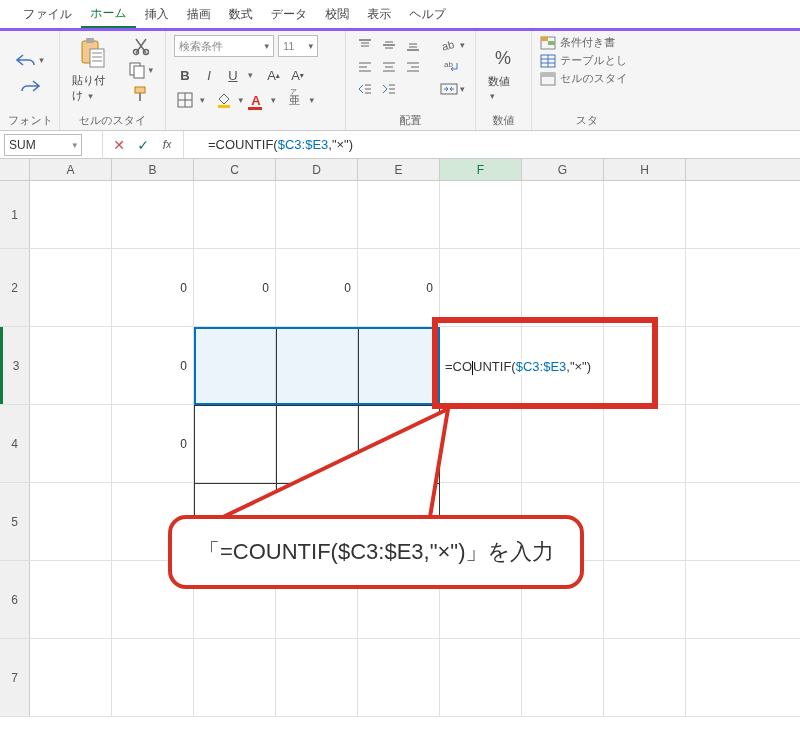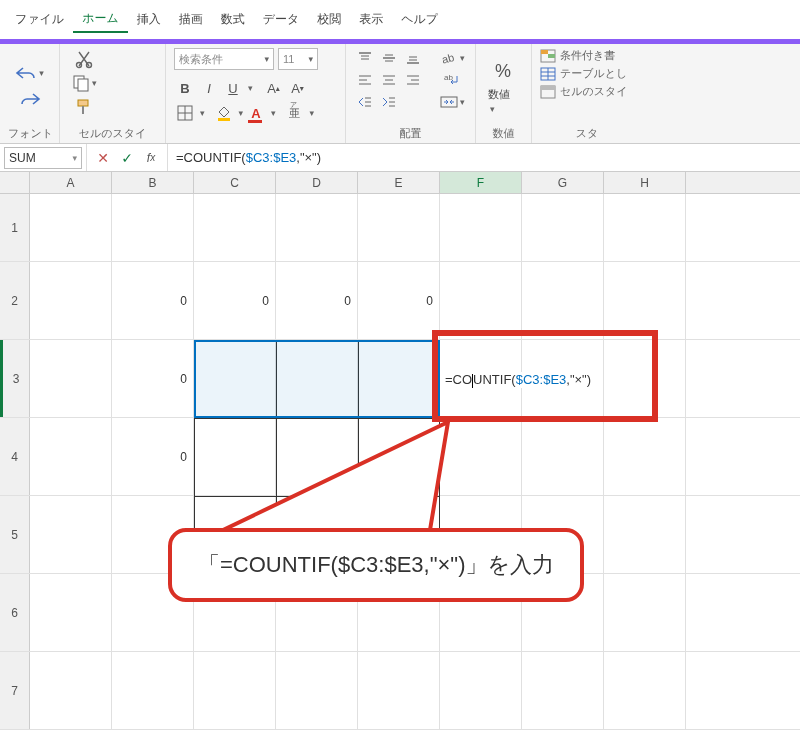--- a/index.html
+++ b/index.html
@@ -1,19 +1,19 @@
 <!DOCTYPE html>
 <html><head>
 <meta charset="utf-8">
 <style>
   * { box-sizing: border-box; margin: 0; padding: 0; }
   body { font-family: "Yu Gothic UI", "Meiryo", sans-serif; font-size: 12px; color: #333; background: #fff; width: 800px; height: 749px; overflow: hidden; position: relative; }
   
   
-  .menubar { display: flex; align-items: center; height: 44px; background: #fff; border-bottom: 5px solid #8b5cf6; padding-left: 6px; }
+  .menubar { display: flex; align-items: center; height: 31px; background: #fff; border-bottom: 3px solid #8b5cf6; padding-left: 14px; }
   .menu-item { padding: 4px 9px; font-size: 12px; cursor: pointer; color: #444; }
   .menu-item.active { background: #fff; border-bottom: 2px solid #107c41; color: #107c41; font-weight: 500; }
   
   
   .ribbon { display: flex; height: 100px; background: #f5f5f5; border-bottom: 1px solid #ccc; }
   .ribbon-group { display: flex; flex-direction: column; border-right: 1px solid #ddd; padding: 4px 8px 2px 8px; }
   .ribbon-group-body { flex: 1; display: flex; align-items: flex-start; gap: 6px; }
   .ribbon-group-label { text-align: center; font-size: 11px; color: #666; padding-top: 2px; white-space: nowrap; }
   .btn-col-row { display: flex; flex-direction: column; gap: 2px; }
   .icon-btn { display: flex; align-items: center; justify-content: center; padding: 2px 4px; cursor: pointer; border-radius: 3px; }
@@ -30,21 +30,21 @@
   .fbtn { width: 22px; height: 22px; display: flex; align-items: center; justify-content: center; cursor: pointer; color: #555; font-size: 13px; }
   
   .align-grid { display: flex; flex-direction: column; gap: 2px; }
   .align-row { display: flex; gap: 2px; }
   .abtn { width: 22px; height: 20px; display: flex; align-items: center; justify-content: center; cursor: pointer; }
   
   .cond-list { display: flex; flex-direction: column; gap: 3px; font-size: 11px; color: #666; }
   .cond-item { display: flex; align-items: center; gap: 4px; cursor: pointer; white-space: nowrap; }
   
   
-  .formula-bar { display: flex; align-items: center; height: 28px; border-bottom: 1px solid #ccc; background: #fff; }
+  .formula-bar { display: flex; align-items: center; height: 28px; border-bottom: 1px solid #ccc; background: #fff; gap: 16px; }
   .name-box { width: 78px; height: 22px; margin: 0 4px; border: 1px solid #bbb; display: flex; align-items: center; padding: 0 4px; font-size: 12px; justify-content: space-between; }
   .name-box .caret { color: #888; }
   .fbar-btns { display: flex; align-items: center; gap: 0; border-left: 1px solid #ddd; border-right: 1px solid #ddd; height: 100%; padding: 0 4px; }
   .fbar-btn { width: 24px; height: 22px; display: flex; align-items: center; justify-content: center; cursor: pointer; font-size: 14px; }
   .cancel-x { color: #c0504d; }
   .confirm-v { color: #107c41; }
   .fx { font-style: italic; font-size: 12px; color: #555; }
   .fbar-input { flex: 1; padding: 0 8px; font-size: 13px; color: #333; display:flex; align-items:center; }
   .fbar-input .ref { color: #0070c0; }
   
@@ -106,20 +106,31 @@
         <svg width="22" height="16" viewBox="0 0 22 16">
             <path d="M14 3 L20 8 L14 13 M20 8 H8 A5 5 0 0 0 3 13" fill="none" stroke="#4472c4" stroke-width="1.6"></path>
           </svg>
       </div>
     </div>
     <div class="ribbon-group-label">フォント</div>
   </div>
 
   <div class="ribbon-group" style="width:106px">
     <div class="ribbon-group-body">
+      <div class="big-btn">
+        <svg width="30" height="34" viewBox="0 0 30 34">
+          <rect x="4" y="4" width="16" height="22" rx="2" fill="#f4c98b" stroke="#b8860b"></rect>
+          <rect x="8" y="1" width="8" height="5" rx="1" fill="#aaa"></rect>
+          <rect x="12" y="12" width="14" height="18" fill="#fff" stroke="#888"></rect>
+          <line x1="14" y1="16" x2="24" y2="16" stroke="#888"></line>
+            <line x1="14" y1="20" x2="24" y2="20" stroke="#888"></line>
+            <line x1="14" y1="24" x2="24" y2="24" stroke="#888"></line>
+        </svg>
+        <span class="big-btn-label"><span>貼り付け</span> <span class="caret">▾</span></span>
+      </div>
       <div class="btn-col-row">
         <div class="icon-btn">
           <svg width="18" height="18" viewBox="0 0 18 18">
               <path d="M4 2 L14 16 M14 2 L4 16" stroke="#666" stroke-width="1.4"></path>
               <circle cx="4" cy="15" r="2.5" fill="none" stroke="#666" stroke-width="1.4"></circle>
               <circle cx="14" cy="15" r="2.5" fill="none" stroke="#666" stroke-width="1.4"></circle>
             </svg>
         </div>
         <div class="icon-btn">
           <svg width="18" height="18" viewBox="0 0 18 18">

